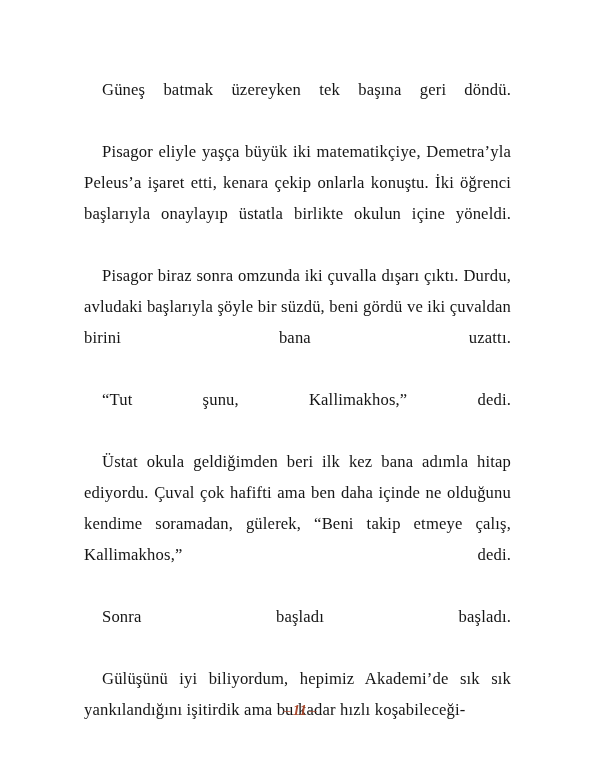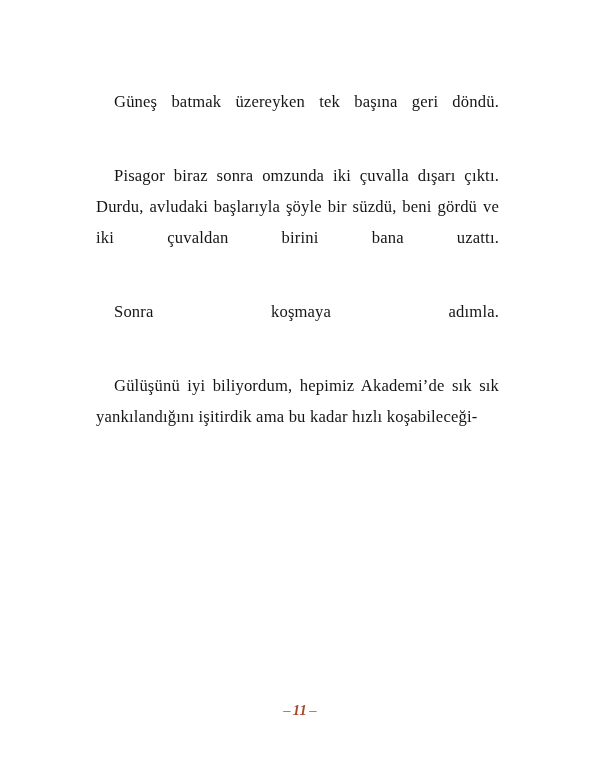--- a/index.html
+++ b/index.html
@@ -20,21 +20,21 @@
     height: 771px;
     box-sizing: border-box;
   }
   .text-block {
     position: absolute;
     left: 84px;
     top: 74px;
     width: 427px;
   }
   .para {
-    margin: 12px;
+    margin: 0;
     padding: 0;
     text-indent: 18px;
     text-align: justify;
     text-justify: inter-word;
     font-size: 16.6px;
     line-height: 31px;
     color: #151515;
     hyphens: manual;
     -webkit-hyphens: manual;
     letter-spacing: 0.01em;
@@ -68,22 +68,25 @@
     padding: 0 2px;
   }
 </style>
 </head>
 <body>
 
 <div class="page">
 
   <div class="text-block">
     <p class="para">Güneş batmak üzereyken tek başına geri döndü.</p>
+    <p class="para">Pisagor eliyle yaşça büyük iki matematikçiye, Demetra’yla Peleus’a işaret etti, kenara çekip onlarla konuştu. İki öğrenci başlarıyla onaylayıp üstatla birlikte okulun içine yöneldi.</p>
     <p class="para">Pisagor biraz sonra omzunda iki çuvalla dışarı çıktı. Durdu, avludaki başlarıyla şöyle bir süzdü, beni gördü ve iki çuvaldan birini bana uzattı.</p>
-    <p class="para">Sonra koşmaya adımla.</p>
+    <p class="para">“Tut şunu, Kallimakhos,” dedi.</p>
+    <p class="para">Üstat okula geldiğimden beri ilk kez bana adımla hitap ediyordu. Çuval çok hafifti ama ben daha içinde ne olduğunu kendime soramadan, gülerek, “Beni takip etmeye çalış, Kallimakhos,” dedi.</p>
+    <p class="para">Sonra başladı başladı.</p>
     <p class="para no-stretch">Gülüşünü iyi biliyordum, hepimiz Akademi’de sık sık yankılandığını işitirdik ama bu kadar hızlı koşabileceği-</p>
   </div>
 
   <div class="folio">
     <span class="dash">–</span><span>11</span><span class="dash">–</span>
   </div>
 
 </div>
 
 </body></html>

